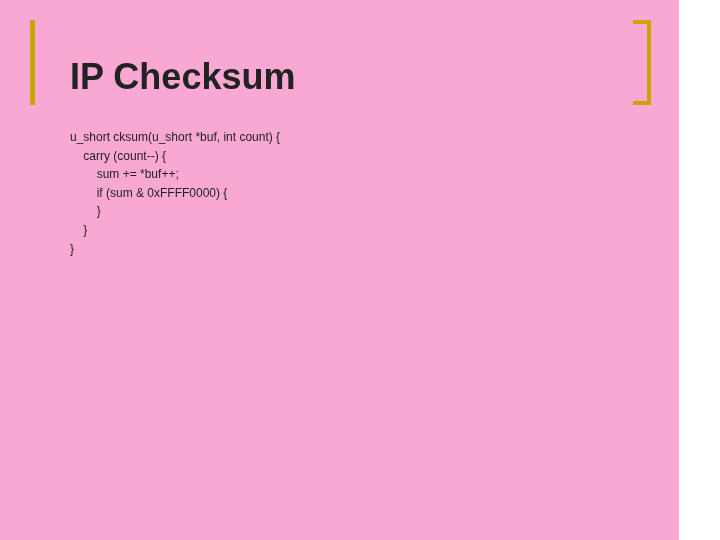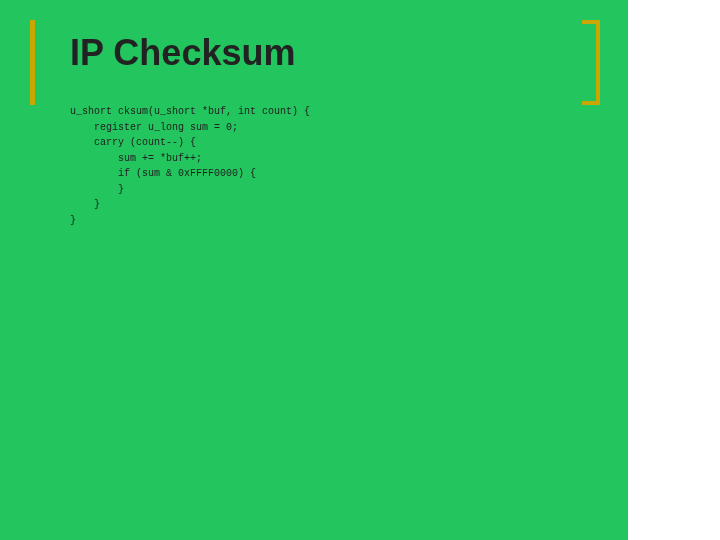--- a/index.html
+++ b/index.html
@@ -10,25 +10,25 @@
 
     body {
       width: 720px;
       height: 540px;
       background: #ffffff;
       font-family: Arial, Helvetica, sans-serif;
       overflow: hidden;
     }
 
     .slide-container {
-      width: 628px;
+      width: 679px;
       height: 540px;
-      background: #22c55e;
+      background: #f9a8d4;
       position: relative;
-      padding: 22px 50px;
+      padding: 46px 50px;
     }
 
     .left-bar {
       position: absolute;
       left: 30px;
       top: 20px;
       width: 5px;
       height: 85px;
       background: #c8a800;
     }
@@ -52,40 +52,39 @@
       margin-bottom: 30px;
       font-family: Arial, Helvetica, sans-serif;
     }
 
     .code-block {
       margin-left: 20px;
       margin-top: 10px;
     }
 
     .code-line {
-      font-family: Liberation Mono, monospace;
-      font-size: 10px;
+      font-family: Liberation Sans, sans-serif;
+      font-size: 12px;
       color: #222222;
       line-height: 1.55;
       white-space: pre;
     }
   </style>
 </head>
 <body>
 
 <div class="slide-container">
 
   <div class="left-bar"></div>
   <div class="right-bracket"></div>
 
   <h1 class="title">IP Checksum</h1>
 
   <div class="code-block">
     <div class="code-line">u_short cksum(u_short *buf, int count) {</div>
-    <div class="code-line">    register u_long sum = 0;</div>
     <div class="code-line">    carry (count--) {</div>
     <div class="code-line">        sum += *buf++;</div>
     <div class="code-line">        if (sum &amp; 0xFFFF0000) {</div>
     <div class="code-line">        }</div>
     <div class="code-line">    }</div>
     <div class="code-line">}</div>
   </div>
 
 </div>
 

